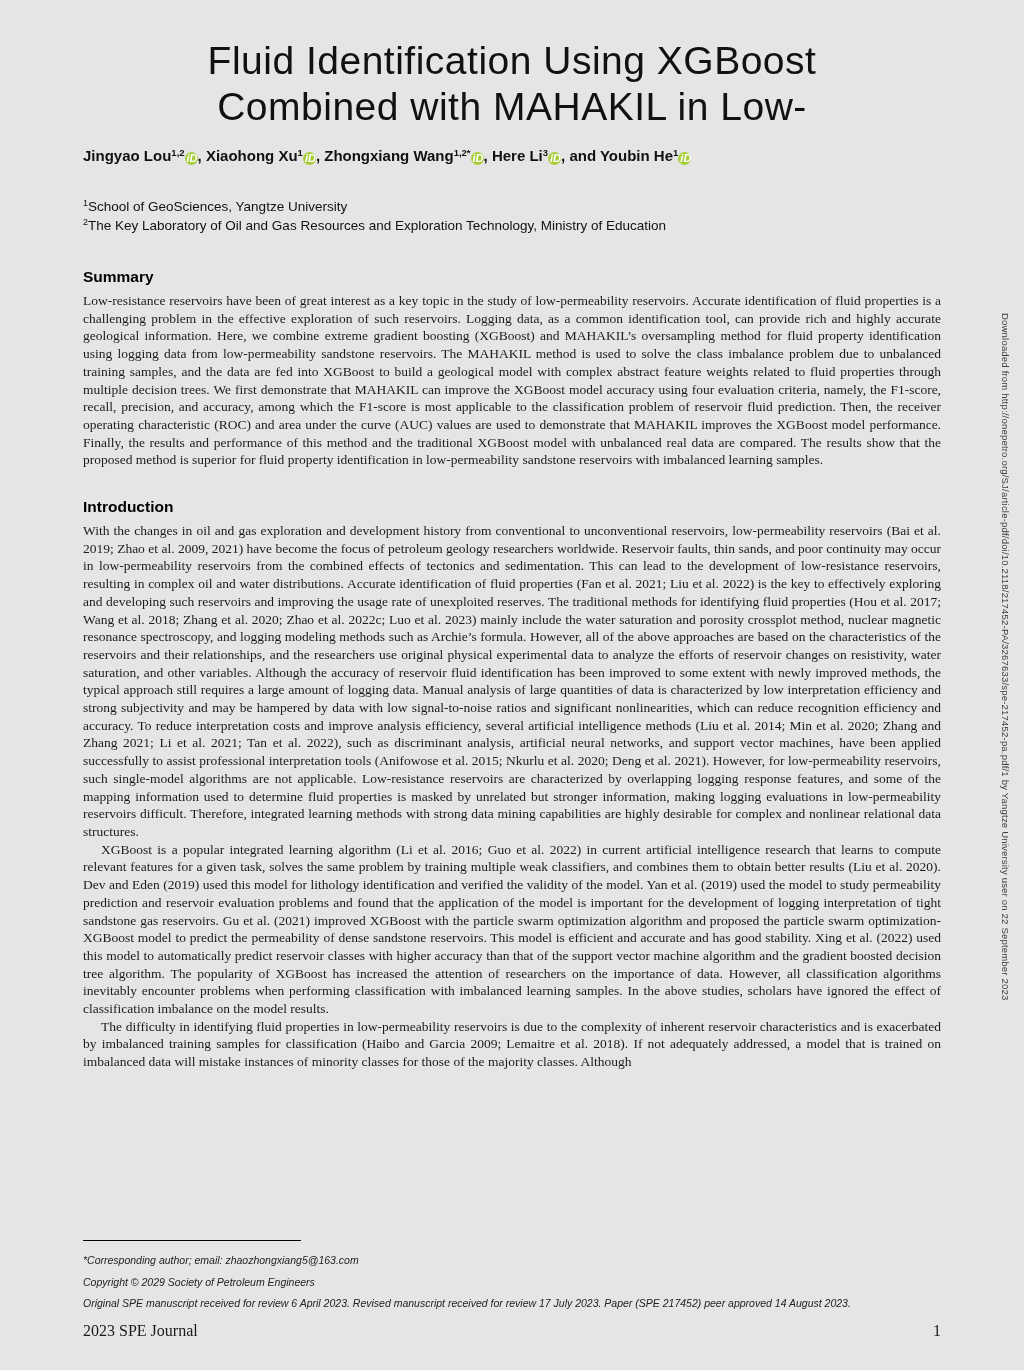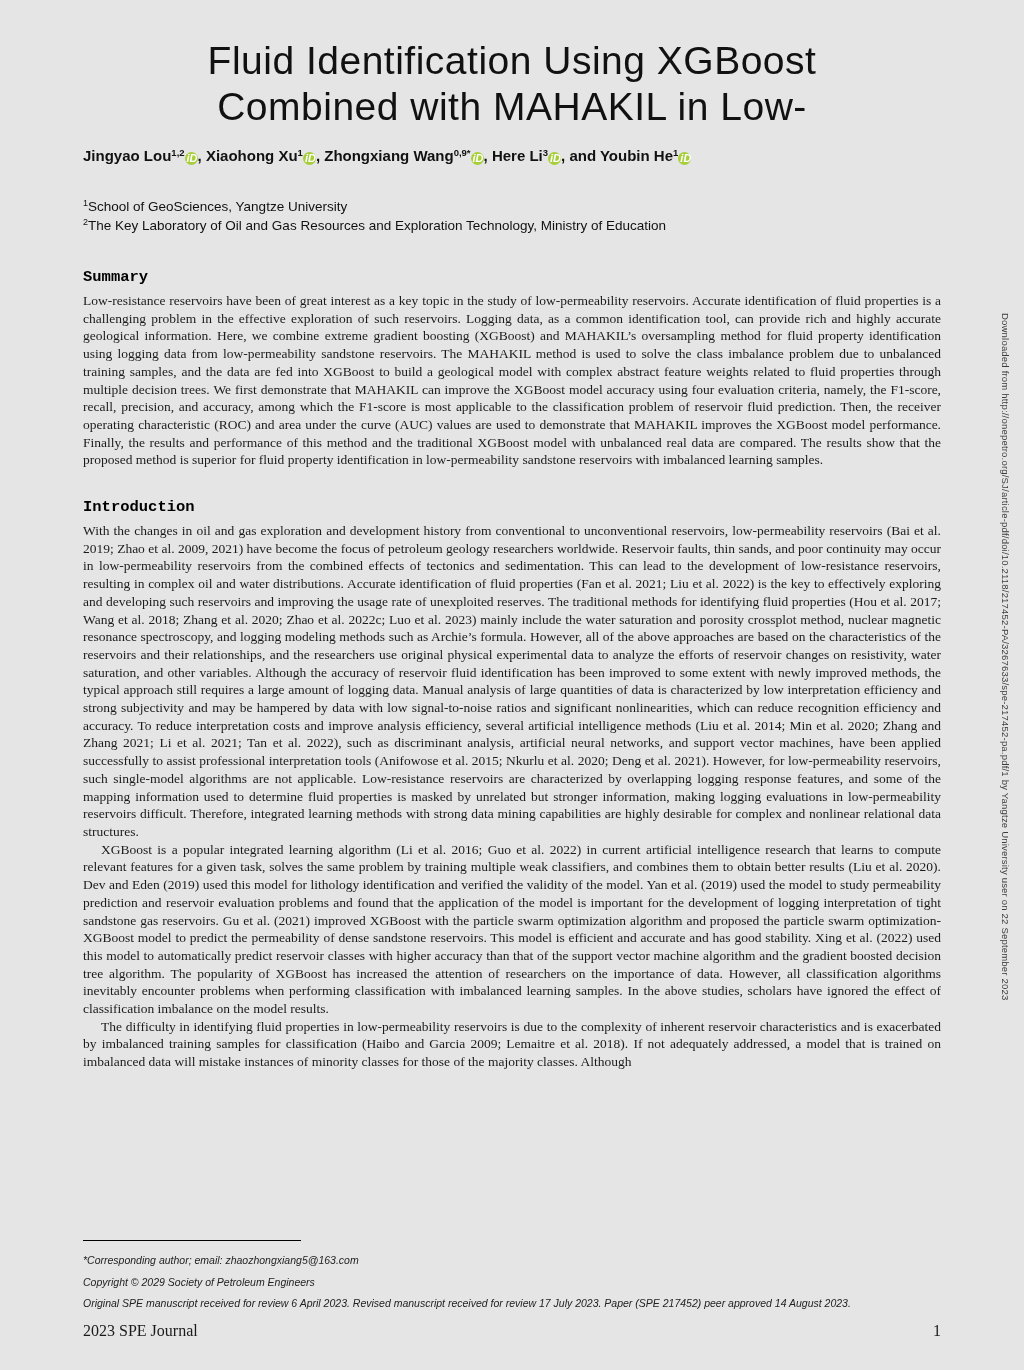--- a/index.html
+++ b/index.html
@@ -62,21 +62,21 @@
     font-size: 13.5px;
     line-height: 19px;
     color: #111111;
   }
   .affiliations sup {
     font-size: 9px;
     vertical-align: 5px;
     line-height: 0;
   }
   .section-heading {
-    font-family: Liberation Mono, monospace;
+    font-family: Liberation Sans, sans-serif;
     font-weight: 700;
     font-size: 15.5px;
     color: #000000;
     margin: 0 0 6px 0;
   }
   .heading-summary { margin-top: 33px; }
   .heading-intro { margin-top: 29px; }
   .body-text p {
     margin: 0;
     font-size: 13.5px;
@@ -130,21 +130,21 @@
 
 <div class="page">
   <div class="content">
 
     <h1 class="title">
       <span>Fluid Identification Using XGBoost</span>
       <span>Combined with MAHAKIL in Low-</span>
     </h1>
 
     <div class="byline">
-      <span>Jingyao Lou</span><sup>1,2</sup><span class="orcid">iD</span><span>, </span><span>Xiaohong Xu</span><sup>1</sup><span class="orcid">iD</span><span>, </span><span>Zhongxiang Wang</span><sup>0,9*</sup><span class="orcid">iD</span><span>, </span><span>Here Li</span><sup>3</sup><span class="orcid">iD</span><span>, and </span><span>Youbin He</span><sup>1</sup><span class="orcid">iD</span>
+      <span>Jingyao Lou</span><sup>1,2</sup><span class="orcid">iD</span><span>, </span><span>Xiaohong Xu</span><sup>1</sup><span class="orcid">iD</span><span>, </span><span>Zhongxiang Wang</span><sup>1,2*</sup><span class="orcid">iD</span><span>, </span><span>Here Li</span><sup>3</sup><span class="orcid">iD</span><span>, and </span><span>Youbin He</span><sup>1</sup><span class="orcid">iD</span>
     </div>
 
     <div class="affiliations">
       <div><sup>1</sup><span>School of GeoSciences, Yangtze University</span></div>
       <div><sup>2</sup><span>The Key Laboratory of Oil and Gas Resources and Exploration Technology, Ministry of Education</span></div>
     </div>
 
     <div class="body-text">
       <h2 class="section-heading heading-summary">Summary</h2>
       <p>Low-resistance reservoirs have been of great interest as a key topic in the study of low-permeability reservoirs. Accurate identification of fluid properties is a challenging problem in the effective exploration of such reservoirs. Logging data, as a common identification tool, can provide rich and highly accurate geological information. Here, we combine extreme gradient boosting (XGBoost) and MAHAKIL’s oversampling method for fluid property identification using logging data from low-permeability sandstone reservoirs. The MAHAKIL method is used to solve the class imbalance problem due to unbalanced training samples, and the data are fed into XGBoost to build a geological model with complex abstract feature weights related to fluid properties through multiple decision trees. We first demonstrate that MAHAKIL can improve the XGBoost model accuracy using four evaluation criteria, namely, the F1-score, recall, precision, and accuracy, among which the F1-score is most applicable to the classification problem of reservoir fluid prediction. Then, the receiver operating characteristic (ROC) and area under the curve (AUC) values are used to demonstrate that MAHAKIL improves the XGBoost model performance. Finally, the results and performance of this method and the traditional XGBoost model with unbalanced real data are compared. The results show that the proposed method is superior for fluid property identification in low-permeability sandstone reservoirs with imbalanced learning samples.</p>

